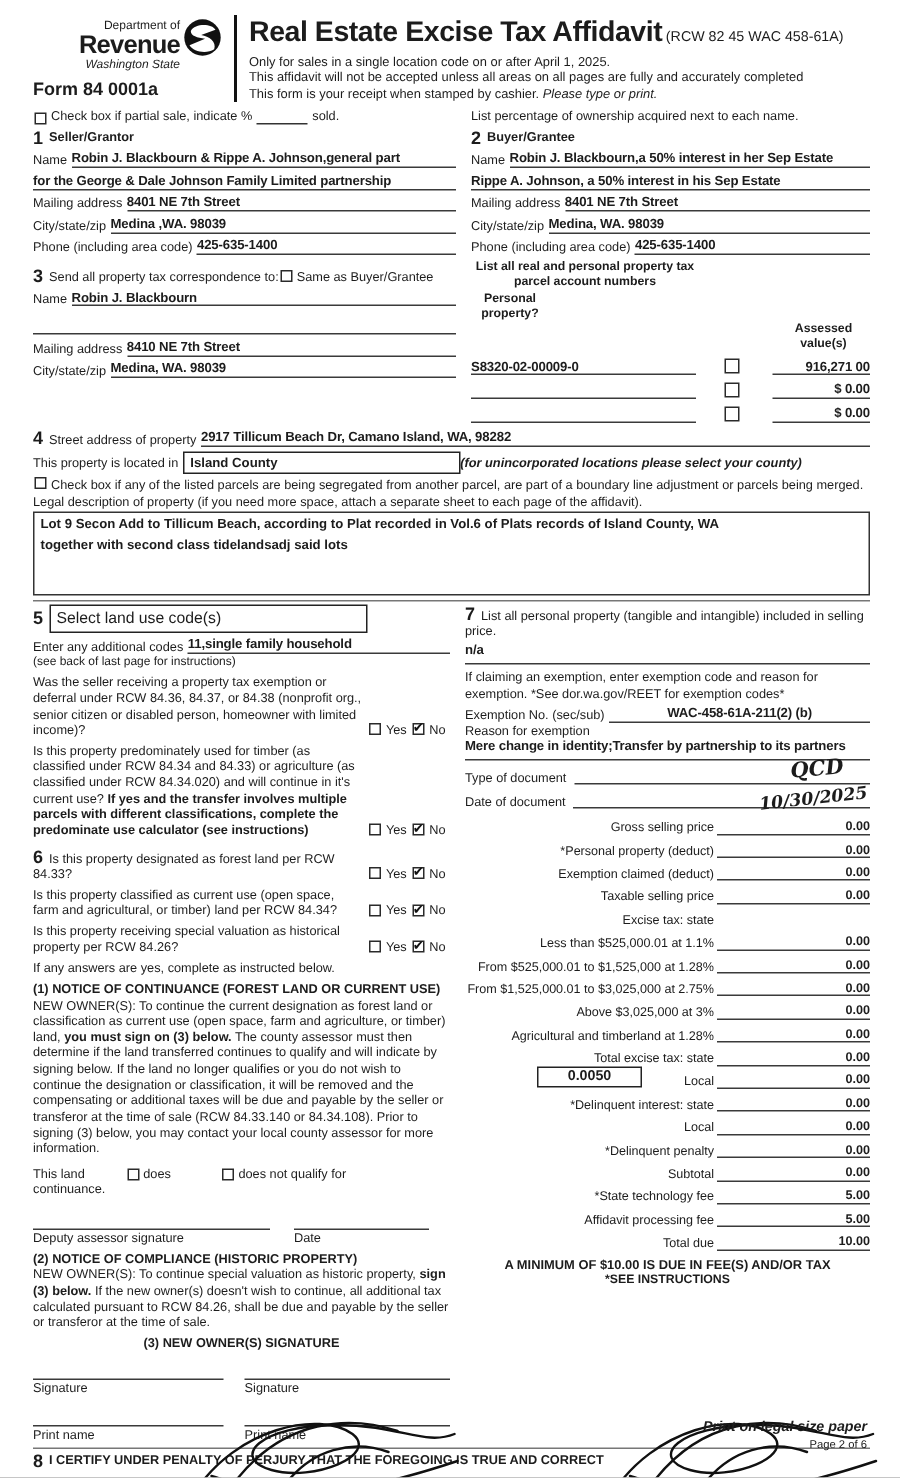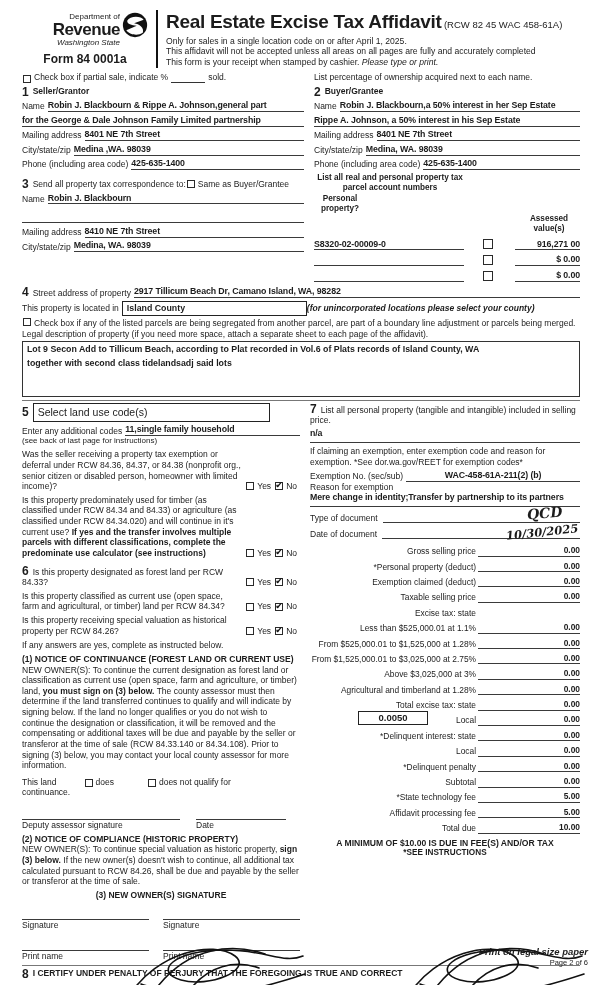--- a/index.html
+++ b/index.html
@@ -29,21 +29,21 @@
 
   
   .header { display:flex; align-items:stretch; margin-bottom:4px; }
   .logo-block { width:126px; flex:0 0 auto; padding-top:4px; }
   .logo-row { display:flex; align-items:flex-start; justify-content:flex-end; }
   .logo-text { text-align:right; margin-right:2px; }
   .dept { display:block; font-size:8px; }
   .revenue { display:block; font-weight:700; font-size:17px; line-height:0.9; letter-spacing:-0.5px; }
   .wastate { display:block; font-style:italic; font-size:8px; margin-top:1px; }
   .logo-icon svg { width:26px; height:26px; }
-  .form-num { font-weight:700; font-size:12px; text-align:center; margin-top:4px; }
+  .form-num { font-weight:700; font-size:12px; margin-top:4px; }
   .header-divider { width:2px; background:#111; margin:2px 8px 0 8px; flex:0 0 auto; }
   .title-block { flex:1 1 auto; padding-top:2px; }
   .title { font-weight:700; font-size:19px; letter-spacing:-0.3px; }
   .rcw { font-size:9.5px; }
   .subs { font-size:8.6px; margin-top:2px; }
 
   
   .toprow { display:flex; margin:2px 0 3px 0; }
   .toprow .left { width:292px; display:flex; align-items:flex-end; }
   .toprow .right { width:266px; }
@@ -63,21 +63,21 @@
   .parcel-row .p { width:152px; } .parcel-row .k { width:52px; text-align:center; } .parcel-row .v { width:66px; margin-left:auto; text-align:right; }
 
   
   .sec4 { margin-top:4px; }
   .county-box { display:inline-block; border:1.5px solid #222; min-width:185px; padding:1px 4px; font-weight:700; font-size:8.8px; }
   .county-note { font-weight:700; font-style:italic; }
   .legalbox { border:1px solid #333; height:56px; padding:2px 4px; margin-top:1px; }
   .legalbox div { font-weight:700; font-size:8.8px; margin-bottom:3px; }
 
   
-  .dropdown { display:inline-block; border:1.5px solid #222; width:237px; padding:2px 4px; font-size:10.5px; }
+  .dropdown { display:inline-block; border:1.5px solid #222; width:212px; padding:2px 4px; font-size:10.5px; }
 
   
   .notice-h { font-weight:700; margin-top:3px; }
   .twocol-sig { display:flex; margin-top:10px; }
   .twocol-sig .a { width:128px; } .twocol-sig .b { width:138px; margin-left:14px; }
   .center { text-align:center; }
 
   
   .sep { border-bottom:1px solid #3a3a3a; margin:3px 0 3px 0; }
   .doc-row { display:flex; align-items:flex-end; position:relative; margin-top:3px; min-height:13px; }
@@ -93,21 +93,21 @@
   .minimum { font-weight:700; text-align:center; font-size:8.6px; margin-top:4px; }
   .seeinstr { font-weight:700; text-align:center; font-size:8.2px; }
 
   
   .sec8 { border-top:1px solid #777; margin-top:3px; padding-top:2px; }
   .sec8-head { display:flex; align-items:center; font-weight:700; }
   .grid-sig { display:grid; grid-template-columns:279px 279px; }
   .sigblock { position:relative; padding-right:14px; }
   .scribble { position:absolute; right:-6px; top:-46px; pointer-events:none; }
   .datehand { font-size:12px; margin:0 1px; transform:rotate(-6deg) translateY(2px); }
-  .printnote { position:absolute; right:12px; bottom:18px; text-align:right; }
+  .printnote { position:absolute; right:22px; bottom:18px; text-align:right; }
   .printnote .p1 { font-weight:700; font-style:italic; font-size:9.5px; }
   .printnote .p2 { font-size:7.5px; }
 </style>
 </head>
 <body>
 
 <div class="page">
 
   <div class="header">
     <div class="logo-block">

